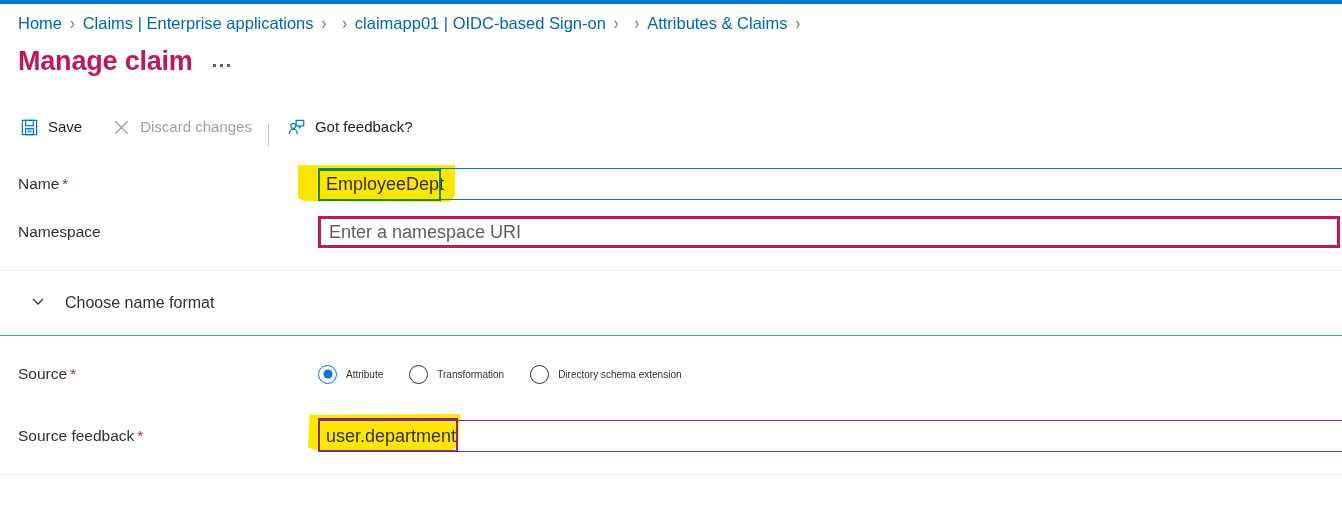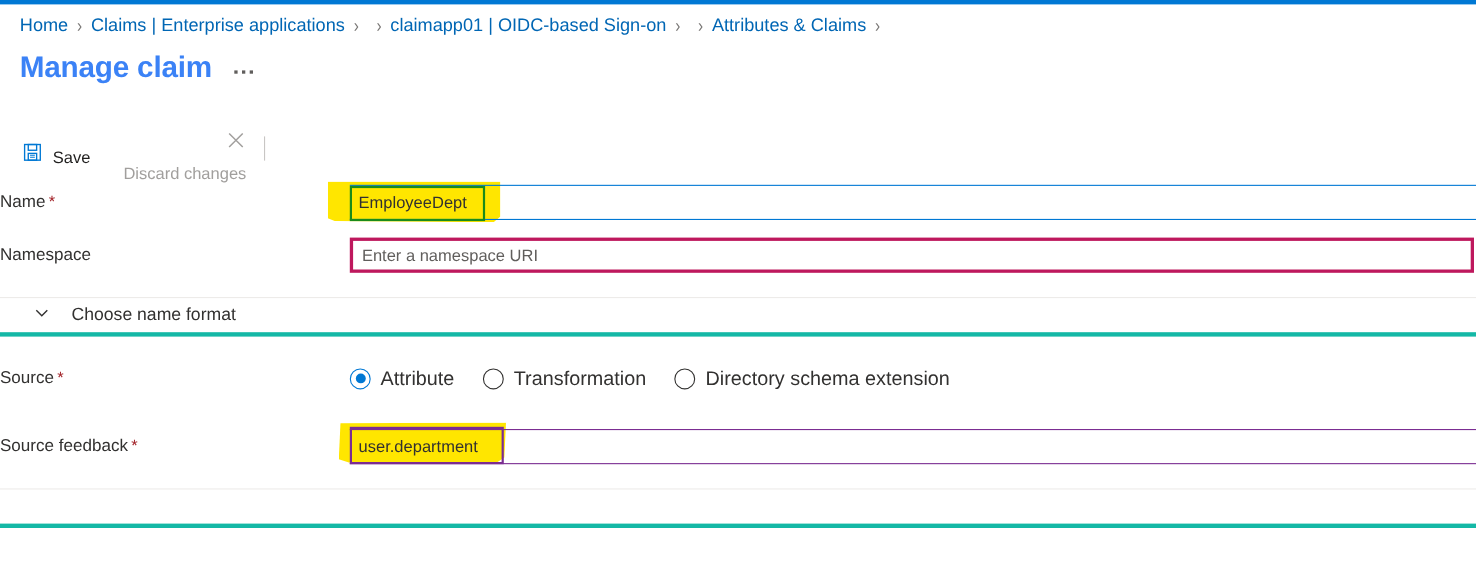--- a/index.html
+++ b/index.html
@@ -54,21 +54,21 @@
   .title-row {
     position: absolute;
     top: 44px;
     left: 18px;
     display: flex;
     align-items: center;
   }
   .page-title {
     font-size: 27px;
     font-weight: 600;
-    color: #3b82f6;
+    color: #be185d;
     letter-spacing: -0.2px;
     line-height: 34px;
   }
   .title-more {
     margin-left: 20px;
     margin-top: 8px;
     display: flex;
     gap: 4px;
     cursor: pointer;
   }
@@ -83,33 +83,32 @@
   .command-bar {
     position: absolute;
     top: 118px;
     left: 18px;
     height: 34px;
     display: flex;
     align-items: center;
   }
   .cmd {
     display: flex;
-    align-items: flex-end;
+    align-items: flex-start;
     gap: 9px;
     height: 34px;
     padding: 0 10px 0 2px;
     font-size: 15px;
     color: #201f1e;
     cursor: pointer;
     white-space: nowrap;
   }
   .cmd.disabled {
     color: #a19f9d;
     cursor: default;
-    flex-direction: column;
   }
   .cmd-gap { width: 18px; }
   .cmd-divider {
     width: 1px;
     height: 22px;
     background: #c8c6c4;
     margin: 0 16px 0 6px;
   }
   .ico { display: block; }
 
@@ -121,20 +120,21 @@
     width: 1342px;
   }
   .field-row {
     position: relative;
     display: flex;
     align-items: center;
     height: 48px;
   }
   .field-label {
     width: 318px;
+    padding-left: 18px;
     box-sizing: border-box;
     font-size: 15.5px;
     color: #323130;
     flex: none;
   }
   .req {
     color: #a4262c;
     margin-left: 3px;
     font-size: 15px;
   }
@@ -145,21 +145,21 @@
     display: flex;
     align-items: center;
   }
 
   
   .txt {
     box-sizing: border-box;
     width: 100%;
     height: 32px;
     font-family: "Liberation Sans", sans-serif;
-    font-size: 15px;
+    font-size: 18px;
     color: #323130;
     padding: 0 8px;
     background: transparent;
     outline: none;
   }
   .txt.focused {
     border: 1px solid #0078d4;
     border-left: none;
     border-right: none;
     position: relative;
@@ -226,21 +226,21 @@
     display: flex;
     align-items: center;
     gap: 0;
   }
   .radio-opt {
     display: flex;
     align-items: center;
     gap: 9px;
     margin-right: 26px;
     cursor: pointer;
-    font-size: 18px;
+    font-size: 10px;
     color: #323130;
     white-space: nowrap;
   }
   .radio-dot {
     width: 19px; height: 19px;
     border-radius: 50%;
     border: 1.6px solid #323130;
     box-sizing: border-box;
     position: relative;
     flex: none;
@@ -254,27 +254,27 @@
     left: 50%; top: 50%;
     width: 9px; height: 9px;
     background: #0078d4;
     border-radius: 50%;
     transform: translate(-50%, -50%);
   }
 
   
   .section {
     position: relative;
-    height: 36px;
+    height: 66px;
     display: flex;
     align-items: center;
     padding-left: 30px;
     box-sizing: border-box;
     border-top: 1px solid #edebe9;
-    border-bottom: 4px solid #14b8a6;
+    border-bottom: 1px solid #14b8a6;
     cursor: pointer;
   }
   .section + .section { border-top: none; }
   .sec-label {
     font-size: 16px;
     color: #323130;
     margin-left: 19px;
   }
   .chev { flex: none; display: block; }
   .spacer-sm { height: 14px; }
@@ -328,20 +328,30 @@
       <svg width="19" height="19" viewBox="0 0 20 20">
         <line x1="3.5" y1="3.5" x2="16.5" y2="16.5" stroke="#a19f9d" stroke-width="1.4"></line>
         <line x1="16.5" y1="3.5" x2="3.5" y2="16.5" stroke="#a19f9d" stroke-width="1.4"></line>
       </svg>
     </span>
     <span>Discard changes</span>
   </div>
 
   <div class="cmd-divider"></div>
 
+  <div class="cmd">
+    <span class="ico">
+      <svg width="19" height="19" viewBox="0 0 20 20">
+        <circle cx="6.6" cy="8.3" r="2.6" fill="none" stroke="#0078d4" stroke-width="1.3"></circle>
+        <path d="M2.4 17 C2.4 13.4 4.4 11.8 6.6 11.8 C8.8 11.8 10.8 13.4 10.8 17" fill="none" stroke="#0078d4" stroke-width="1.3"></path>
+        <path d="M9.6 2.6 H17.6 V8.2 H13.6 L13.6 10.6 L11.6 8.2 H9.6 Z" fill="none" stroke="#0078d4" stroke-width="1.3" stroke-linejoin="round"></path>
+      </svg>
+    </span>
+    <span>Got feedback?</span>
+  </div>
 </div>
 
 <div class="form">
 
   <div class="field-row">
     <div class="field-label">
       <span>Name</span><span class="req">*</span>
     </div>
     <div class="field-control">
       <div class="hl hl-name"></div>

